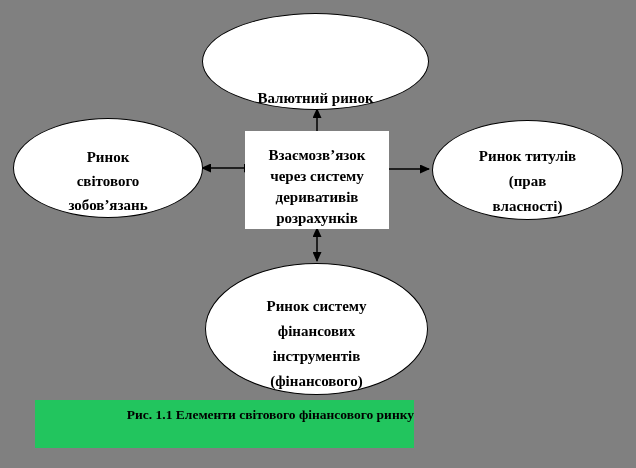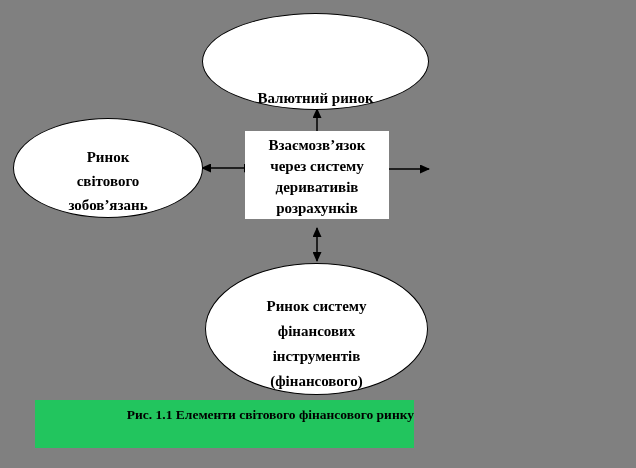--- a/index.html
+++ b/index.html
@@ -39,21 +39,21 @@
   }
   .ellipse {
     border: 1.5px solid #000000;
     border-radius: 50%;
   }
   .rect {
     line-height: 21px;
   }
   #node-top    { left: 202px; top: 13px;  width: 227px; height: 97px;  }
   #node-left   { left: 13px;  top: 118px; width: 190px; height: 100px; line-height: 24px; }
-  #node-center { left: 245px; top: 131px; width: 144px; height: 88px;  }
+  #node-center { left: 245px; top: 131px; width: 144px; height: 98px;  }
   #node-right  { left: 432px; top: 120px; width: 191px; height: 100px; line-height: 25px; }
   #node-bottom { left: 205px; top: 263px; width: 223px; height: 132px; line-height: 25px; }
   .caption-box {
     position: absolute;
     left: 35px;
     top: 400px;
     width: 379px;
     height: 48px;
     background: #22c55e;
     box-sizing: border-box;
@@ -97,20 +97,25 @@
     <span>зобов’язань</span>
   </div>
 
   <div id="node-center" class="node rect">
     <span>Взаємозв’язок</span>
     <span>через систему</span>
     <span>деривативів</span>
     <span>розрахунків</span>
   </div>
 
+  <div id="node-right" class="node ellipse">
+    <span>Ринок титулів</span>
+    <span>(прав</span>
+    <span>власності)</span>
+  </div>
 
   <div id="node-bottom" class="node ellipse">
     <span>Ринок систему</span>
     <span>фінансових</span>
     <span>інструментів</span>
     <span>(фінансового)</span>
   </div>
 
   <div class="caption-box">
     <div class="caption-text">Рис. 1.1 Елементи світового фінансового ринку</div>

